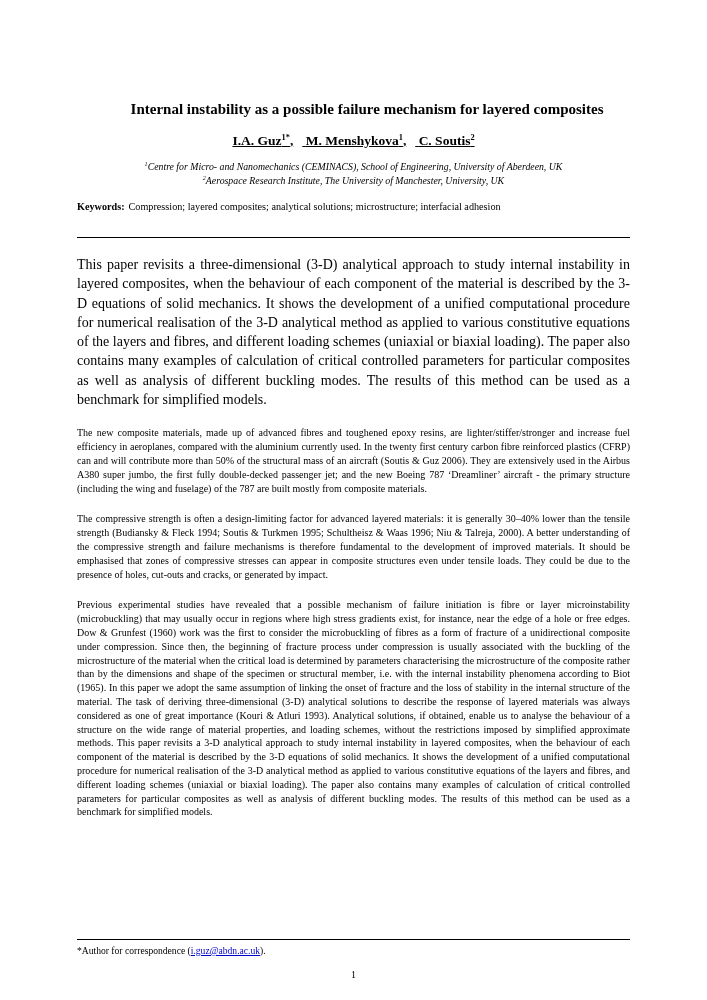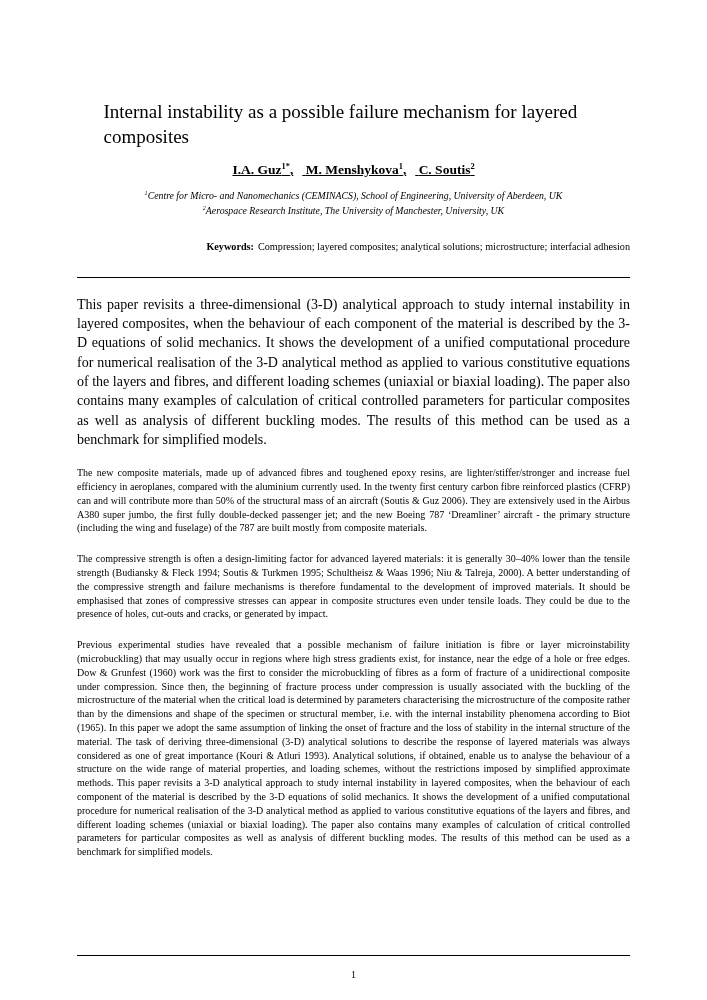--- a/index.html
+++ b/index.html
@@ -8,23 +8,23 @@
     height: 1000px;
     position: relative;
     box-sizing: border-box;
     padding: 100px 77px 0 77px;
     background: #ffffff;
     color: #000000;
     font-family: "Liberation Serif", serif;
     overflow: hidden;
   }
   .title {
-    font-size: 19px;
-    font-weight: normal;
-    text-align: left;
+    font-size: 15px;
+    font-weight: bold;
+    text-align: right;
     line-height: 1.3;
     margin: 0 auto;
     max-width: 500px;
   }
   .authors {
     text-align: center;
     font-weight: bold;
     font-size: 13.5px;
     margin-top: 13px;
     text-decoration: underline;
@@ -33,23 +33,23 @@
   .author:not(:last-child) { margin-right: 9px; }
   sup { font-size: 0.62em; vertical-align: super; line-height: 0; }
   .affiliations {
     text-align: center;
     font-style: italic;
     font-size: 9.8px;
     line-height: 1.45;
     margin-top: 11px;
   }
   .keywords {
-    text-align: right;
+    text-align: left;
     font-size: 10.2px;
-    margin-top: 23px;
+    margin-top: 13px;
   }
   .keywords-label { font-weight: bold; margin-right: 4px; }
   .rule {
     border: 0;
     border-top: 1.3px solid #000000;
     margin: 25px 0 0 0;
   }
   .abstract {
     margin: 17px 0 0 0;
     font-size: 14px;
@@ -112,16 +112,19 @@
 
   <p class="abstract">This paper revisits a three-dimensional (3-D) analytical approach to study internal instability in layered composites, when the behaviour of each component of the material is described by the 3-D equations of solid mechanics. It shows the development of a unified computational procedure for numerical realisation of the 3-D analytical method as applied to various constitutive equations of the layers and fibres, and different loading schemes (uniaxial or biaxial loading). The paper also contains many examples of calculation of critical controlled parameters for particular composites as well as analysis of different buckling modes. The results of this method can be used as a benchmark for simplified models.</p>
 
 
   <p class="body-para">The new composite materials, made up of advanced fibres and toughened epoxy resins, are lighter/stiffer/stronger and increase fuel efficiency in aeroplanes, compared with the aluminium currently used. In the twenty first century carbon fibre reinforced plastics (CFRP) can and will contribute more than 50% of the structural mass of an aircraft (Soutis &amp; Guz 2006). They are extensively used in the Airbus A380 super jumbo, the first fully double-decked passenger jet; and the new Boeing 787 ‘Dreamliner’ aircraft - the primary structure (including the wing and fuselage) of the 787 are built mostly from composite materials.</p>
   <p class="body-para">The compressive strength is often a design-limiting factor for advanced layered materials: it is generally 30–40% lower than the tensile strength (Budiansky &amp; Fleck 1994; Soutis &amp; Turkmen 1995; Schultheisz &amp; Waas 1996; Niu &amp; Talreja, 2000). A better understanding of the compressive strength and failure mechanisms is therefore fundamental to the development of improved materials. It should be emphasised that zones of compressive stresses can appear in composite structures even under tensile loads. They could be due to the presence of holes, cut-outs and cracks, or generated by impact.</p>
   <p class="body-para">Previous experimental studies have revealed that a possible mechanism of failure initiation is fibre or layer microinstability (microbuckling) that may usually occur in regions where high stress gradients exist, for instance, near the edge of a hole or free edges. Dow &amp; Grunfest (1960) work was the first to consider the microbuckling of fibres as a form of fracture of a unidirectional composite under compression. Since then, the beginning of fracture process under compression is usually associated with the buckling of the microstructure of the material when the critical load is determined by parameters characterising the microstructure of the composite rather than by the dimensions and shape of the specimen or structural member, i.e. with the internal instability phenomena according to Biot (1965). In this paper we adopt the same assumption of linking the onset of fracture and the loss of stability in the internal structure of the material. The task of deriving three-dimensional (3-D) analytical solutions to describe the response of layered materials was always considered as one of great importance (Kouri &amp; Atluri 1993). Analytical solutions, if obtained, enable us to analyse the behaviour of a structure on the wide range of material properties, and loading schemes, without the restrictions imposed by simplified approximate methods. This paper revisits a 3-D analytical approach to study internal instability in layered composites, when the behaviour of each component of the material is described by the 3-D equations of solid mechanics. It shows the development of a unified computational procedure for numerical realisation of the 3-D analytical method as applied to various constitutive equations of the layers and fibres, and different loading schemes (uniaxial or biaxial loading). The paper also contains many examples of calculation of critical controlled parameters for particular composites as well as analysis of different buckling modes. The results of this method can be used as a benchmark for simplified models.</p>
 
   <div class="footer">
     <hr class="foot-rule">
+    <div class="footnote">
+      <span>*Author for correspondence (</span><a href="#">i.guz@abdn.ac.uk</a><span>).</span>
+    </div>
     <div class="page-number">1</div>
   </div>
 
 </div>
 
 </body></html>

